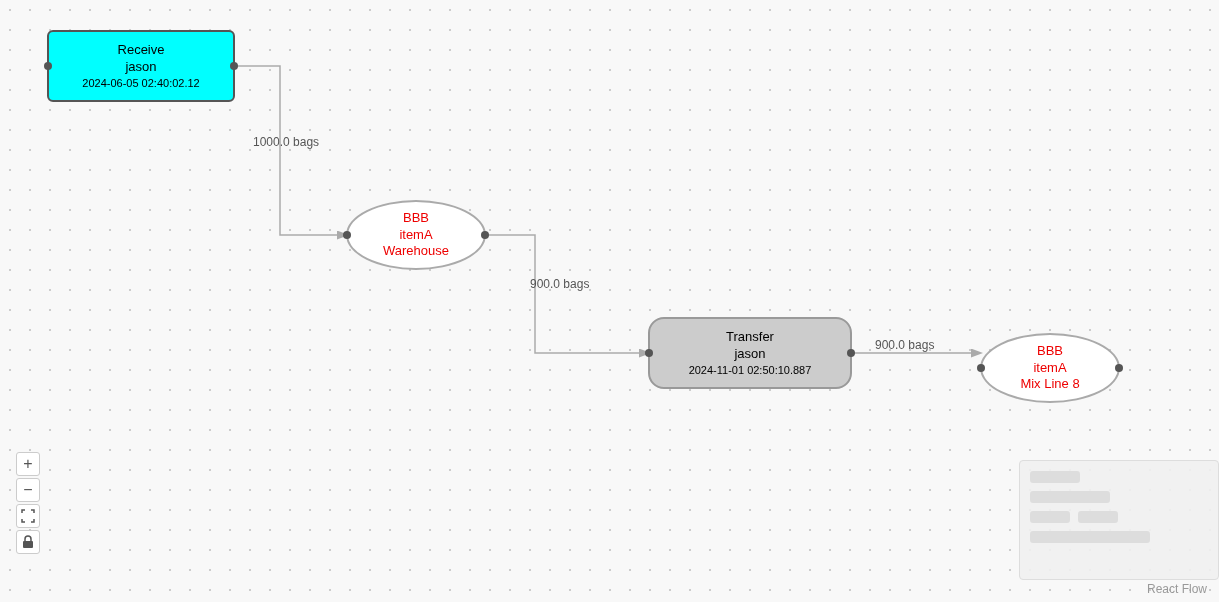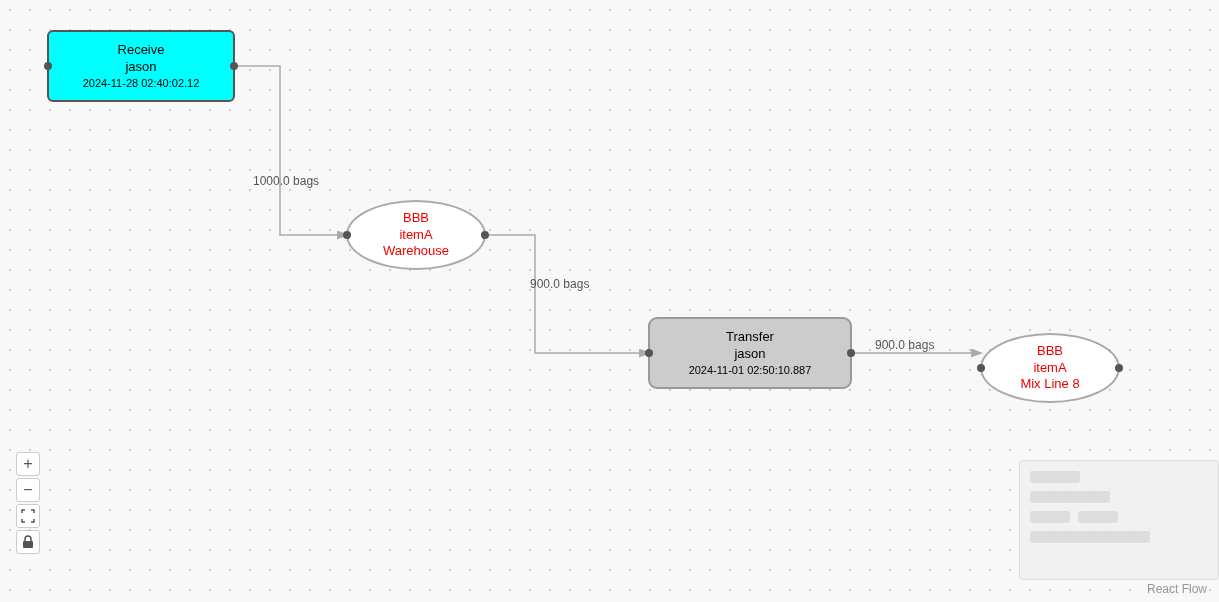--- a/index.html
+++ b/index.html
@@ -56,21 +56,21 @@
       flex-direction: column;
     }
 
     .node-transfer {
       left: 648px;
       top: 317px;
       width: 204px;
       height: 72px;
       background: #ccc;
       border: 2px solid #999;
-      border-radius: 9px;
+      border-radius: 16px;
       font-size: 13px;
       color: #000;
       flex-direction: column;
     }
 
     .node-mixline {
       left: 980px;
       top: 333px;
       width: 140px;
       height: 70px;
@@ -239,30 +239,30 @@
 
     <path d="M 852,353 L 980,353" fill="none" stroke="#aaa" stroke-width="1.5" marker-end="url(#arrow)"></path>
 
     <defs>
       <marker id="arrow" markerWidth="8" markerHeight="8" refX="6" refY="3" orient="auto">
         <path d="M0,0 L0,6 L8,3 z" fill="#aaa"></path>
       </marker>
     </defs>
   </svg>
 
-  <div class="edge-label" style="left:253px; top:135px;margin-top:39px;">1000.0 bags</div>
+  <div class="edge-label" style="left:253px; top:135px;">1000.0 bags</div>
   <div class="edge-label" style="left:530px; top:277px;">900.0 bags</div>
   <div class="edge-label" style="left:875px; top:338px;">900.0 bags</div>
 
   <div class="node node-receive">
     <div class="handle handle-left"></div>
     <div class="handle handle-right"></div>
     <span class="node-text-main">Receive</span>
     <span class="node-text-main">jason</span>
-    <span class="node-text-sub">2024-11-28 02:40:02.12</span>
+    <span class="node-text-sub">2024-06-05 02:40:02.12</span>
   </div>
 
   <div class="node node-warehouse">
     <div class="handle handle-left"></div>
     <div class="handle handle-right"></div>
     <span class="node-text-main">BBB</span>
     <span class="node-text-main">itemA</span>
     <span class="node-text-main">Warehouse</span>
   </div>
 

